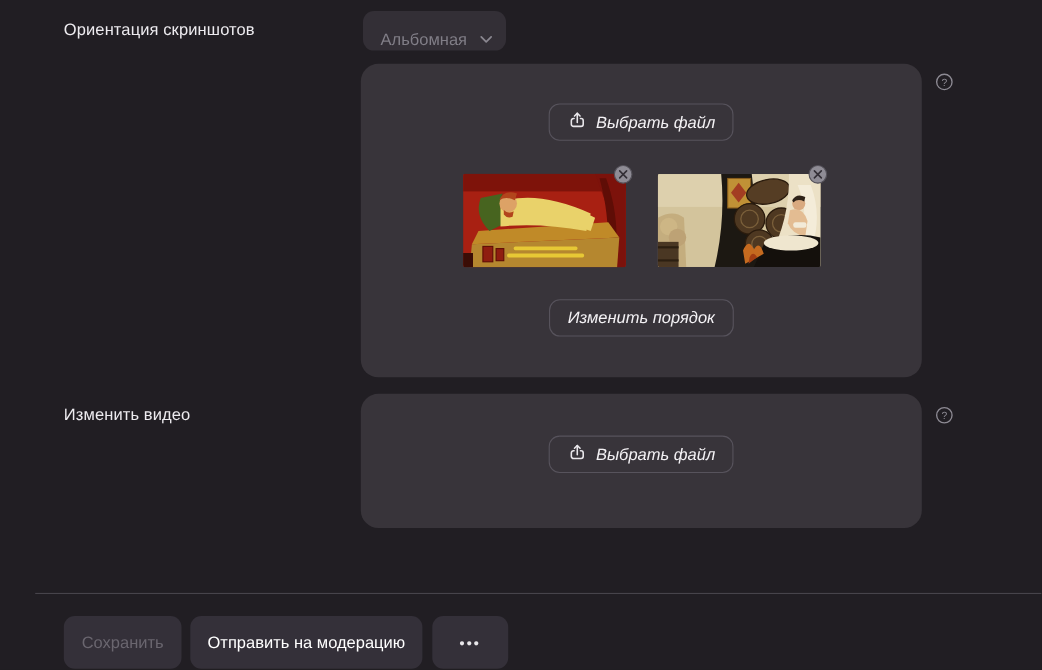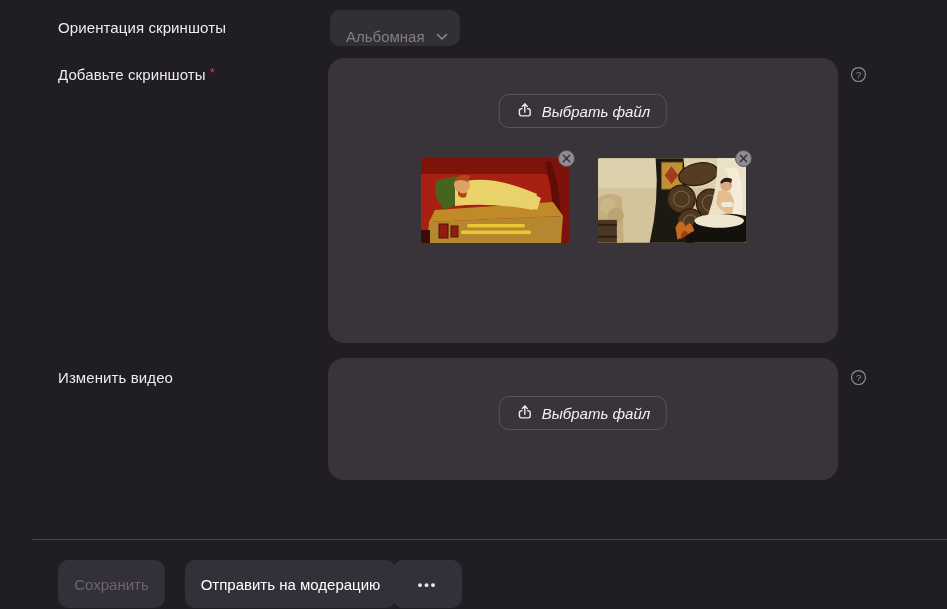--- a/index.html
+++ b/index.html
@@ -67,43 +67,40 @@
   .thumb-close svg { display:block; }
 
   
   .divider { position:absolute; left:32px; top:539px; width:915px; height:1px; background:#47444b; }
   .footer-btn {
     position:absolute; top:560px; height:48px; border:none; border-radius:10px;
     background:#343039; font-family:inherit; font-size:15px; cursor:pointer;
     display:inline-flex; align-items:center; justify-content:center;
   }
   .btn-save   { left:58px;  width:107px; color:#6a666f; cursor:default; }
-  .btn-submit { left:173px; width:211px; color:#ffffff;margin-left:12px; }
+  .btn-submit { left:173px; width:211px; color:#ffffff; }
   .btn-more   { left:393px; width:69px;  color:#e9e7eb; font-size:13px; letter-spacing:2px; font-weight:bold; }
 </style>
 </head>
 <body>
 
 <div class="page">
 
   <div class="field-label" style="top:19px">
-    <span>Ориентация скриншоты</span>
+    <span>Ориентация скриншотов</span>
   </div>
   <div class="select">
     <span class="select-value">Альбомная</span>
     <span>
       <svg width="12" height="8" viewBox="0 0 12 8">
           <polyline points="1.5,1.5 6,6 10.5,1.5" fill="none" stroke="#8a8790" stroke-width="1.6" stroke-linecap="round" stroke-linejoin="round"></polyline>
         </svg>
     </span>
   </div>
 
-  <div class="field-label" style="top:66px">
-    <span>Добавьте скриншоты</span><span class="req-mark">*</span>
-  </div>
 
   <div class="panel panel-screenshots">
     <button class="btn-outline btn-choose-1">
       <span>
         <svg width="18" height="18" viewBox="0 0 20 20" fill="none" stroke="#e9e7eb" stroke-width="1.6" stroke-linecap="round" stroke-linejoin="round">
           <path d="M6.8 8.6H6.2A2.2 2.2 0 0 0 4 10.8v3.5a2.2 2.2 0 0 0 2.2 2.2h7.6a2.2 2.2 0 0 0 2.2-2.2v-3.5a2.2 2.2 0 0 0-2.2-2.2h-.6"></path>
           <path d="M10 12.6V3.4"></path>
           <path d="M7.2 6.1 10 3.3l2.8 2.8"></path>
         </svg>
       </span>
@@ -178,20 +175,23 @@
         <button class="thumb-close">
           <svg width="9" height="9" viewBox="0 0 10 10">
             <line x1="1.5" y1="1.5" x2="8.5" y2="8.5" stroke="#332f36" stroke-width="1.6" stroke-linecap="round"></line>
             <line x1="8.5" y1="1.5" x2="1.5" y2="8.5" stroke="#332f36" stroke-width="1.6" stroke-linecap="round"></line>
           </svg>
         </button>
       </div>
 
     </div>
 
+    <button class="btn-outline btn-reorder">
+      <span>Изменить порядок</span>
+    </button>
   </div>
 
   <button class="help help-screenshots">
     <svg width="17" height="17" viewBox="0 0 18 18">
       <circle cx="9" cy="9" r="7.4" fill="none" stroke="#8d8a93" stroke-width="1.3"></circle>
       <text x="9" y="12.6" text-anchor="middle" font-family="Liberation Sans, sans-serif" font-size="10" fill="#8d8a93">?</text>
     </svg>
   </button>
 
   <div class="field-label" style="top:369px">

